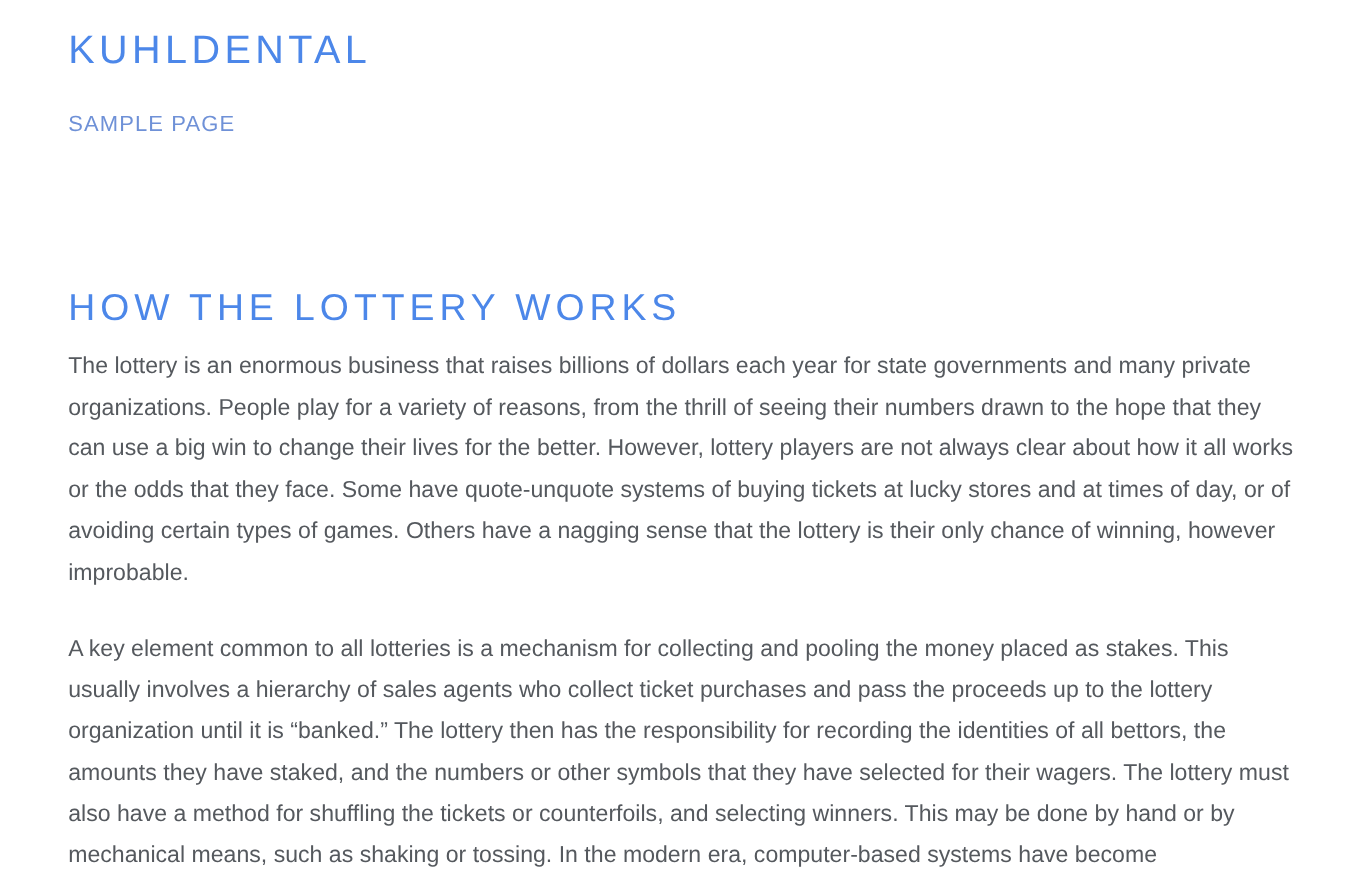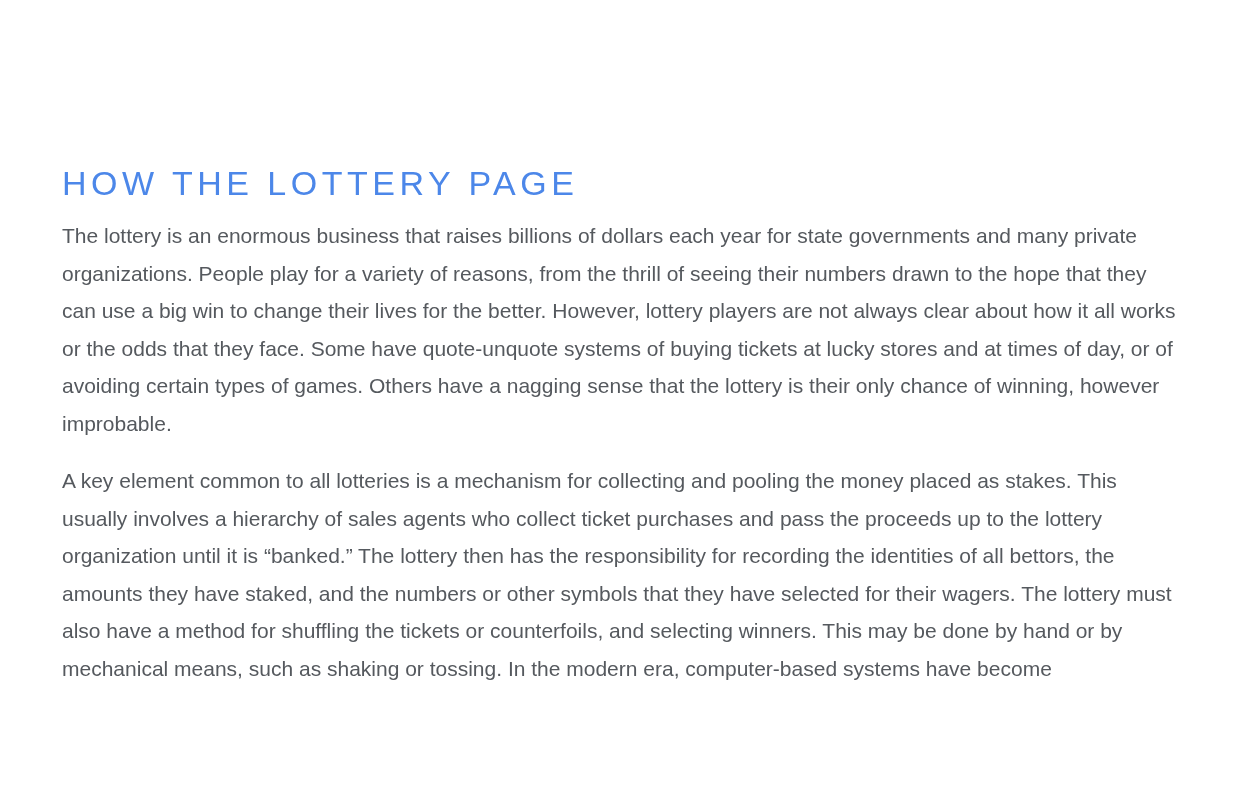--- a/index.html
+++ b/index.html
@@ -51,30 +51,36 @@
     color: #4c87e9;
   }
   .entry-content p {
     margin: 14px 0 0 0;
     font-size: 21px;
     line-height: 37.5px;
     font-weight: 400;
     color: #55595e;
   }
   .entry-content p + p {
-    margin-top: 20px;
+    margin-top: 32px;
   }
 </style>
 </head>
 <body>
 
 <div class="page">
+  <header>
+    <a class="site-title">KUHLDENTAL</a>
+    <nav class="main-nav">
+      <a class="nav-link">SAMPLE PAGE</a>
+    </nav>
+  </header>
 
   <main>
     <article>
-      <h1 class="entry-title">HOW THE LOTTERY PAGE</h1>
+      <h1 class="entry-title">HOW THE LOTTERY WORKS</h1>
       <div class="entry-content">
         <p>The lottery is an enormous business that raises billions of dollars each year for state governments and many private organizations. People play for a variety of reasons, from the thrill of seeing their numbers drawn to the hope that they can use a big win to change their lives for the better. However, lottery players are not always clear about how it all works or the odds that they face. Some have quote-unquote systems of buying tickets at lucky stores and at times of day, or of avoiding certain types of games. Others have a nagging sense that the lottery is their only chance of winning, however improbable.</p>
         <p>A key element common to all lotteries is a mechanism for collecting and pooling the money placed as stakes. This usually involves a hierarchy of sales agents who collect ticket purchases and pass the proceeds up to the lottery organization until it is “banked.” The lottery then has the responsibility for recording the identities of all bettors, the amounts they have staked, and the numbers or other symbols that they have selected for their wagers. The lottery must also have a method for shuffling the tickets or counterfoils, and selecting winners. This may be done by hand or by mechanical means, such as shaking or tossing. In the modern era, computer-based systems have become</p>
       </div>
     </article>
   </main>
 </div>
 
 </body></html>

